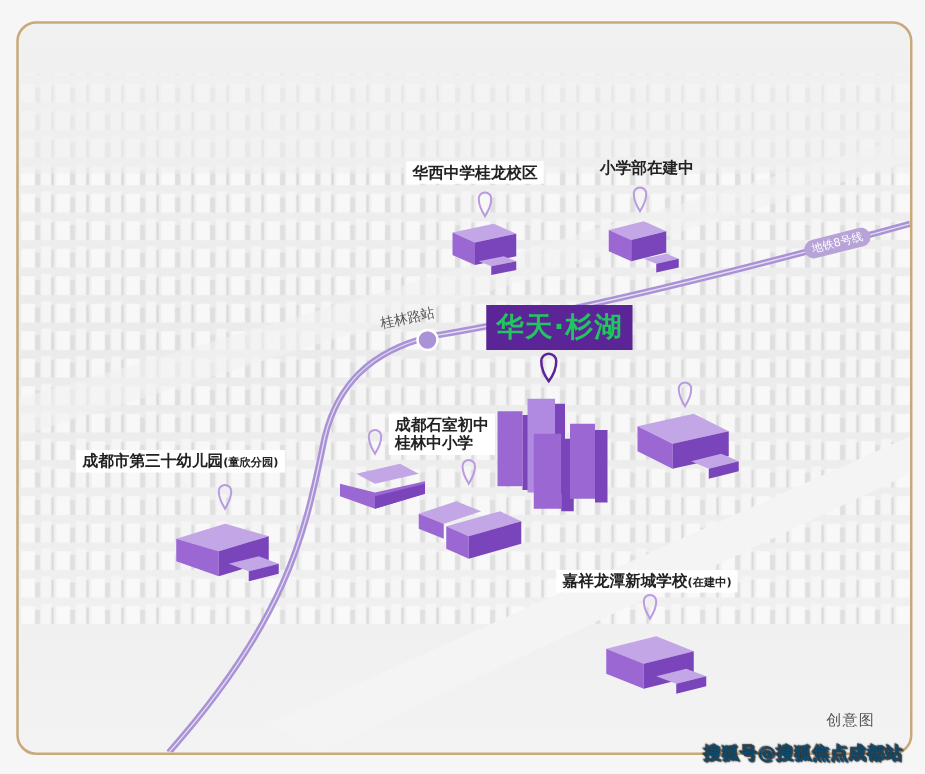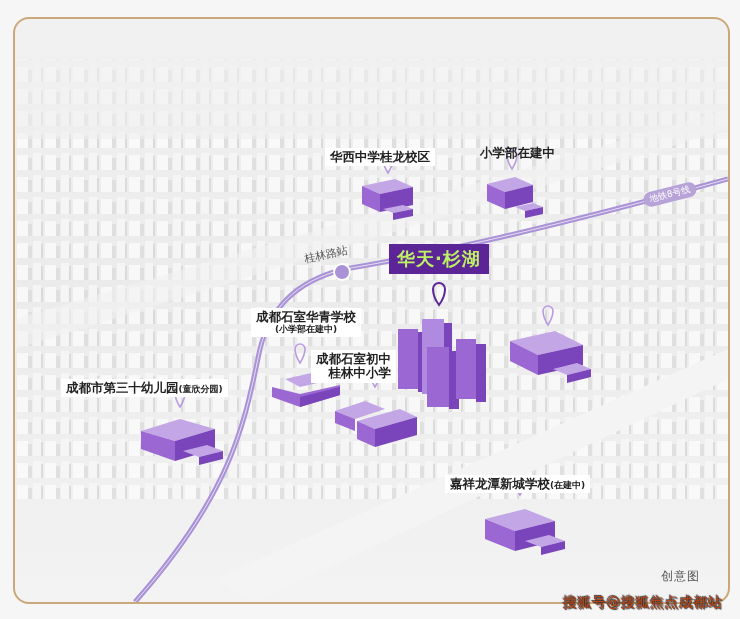--- a/index.html
+++ b/index.html
@@ -2,27 +2,27 @@
 <html><head>
 <meta charset="utf-8">
 <style>
   html, body { margin:0; padding:0; }
   body { width:740px; height:619px; background:#f6f6f6; position:relative; overflow:hidden; font-family:"DejaVu Sans", sans-serif; }
   .frame { position:absolute; left:13px; top:17px; width:713px; height:583px; border:2px solid #c9a97a; border-radius:16px; overflow:hidden;
     background: linear-gradient(180deg,#f1f1f1 0%,#ebebeb 45%,#efefef 75%,#f3f3f3 100%); }
   .map-svg { position:absolute; left:0; top:0; width:713px; height:583px; }
   .label { position:absolute; background:#ffffff; color:#222; font-weight:bold; white-space:nowrap; padding:2px 5px; line-height:1.15; }
   .label small { font-size:9px; font-weight:bold; }
-  .lbl-sm { font-size:12.5px;margin-top:19px; }
+  .lbl-sm { font-size:12.5px; }
   .sub { display:block; text-align:center; font-size:9px; font-weight:bold; }
-  .project { position:absolute; background:#5b2597; color:#bef264; font-weight:bold; font-size:18px; padding:3px 8px; letter-spacing:1px; }
+  .project { position:absolute; background:#5b2597; color:#22c55e; font-weight:bold; font-size:22px; padding:3px 8px; letter-spacing:1px; }
   .station-text { position:absolute; font-size:11px; color:#555; transform:rotate(-12deg); }
   .metro-tag { position:absolute; background:#b7a3d8; color:#fff; font-size:9px; padding:1px 6px; border-radius:8px; transform:rotate(-14deg); }
   .note { position:absolute; font-size:12px; color:#555; letter-spacing:1px; }
-  .watermark { position:absolute; font-size:14px; font-weight:normal; color:#c2410c; text-shadow: 0 0 1px #333, 1px 1px 1px #333, -1px -1px 1px #333; letter-spacing:0.5px; }
+  .watermark { position:absolute; font-size:14px; font-weight:bold; color:#0c4a6e; text-shadow: 0 0 1px #333, 1px 1px 1px #333, -1px -1px 1px #333; letter-spacing:0.5px; }
 </style>
 </head>
 <body>
 
 <div class="frame">
   <svg class="map-svg" viewBox="0 0 713 583">
     <defs>
       <pattern id="blocks" width="28" height="22" patternUnits="userSpaceOnUse">
         <rect x="2" y="4" width="11" height="15" fill="#fbfbfb"></rect>
         <rect x="13" y="7" width="4" height="12" fill="#dcdcdc"></rect>
@@ -119,24 +119,21 @@
     <path d="M418,270 a6,6 0 1 1 12,0 q0,8 -6,16 q-6,-8 -6,-16z" fill="none" stroke="#5b2597" stroke-width="2"></path>
   </svg>
 
   <span class="station-text" style="left:289px;top:228px;">桂林路站</span>
   <span class="metro-tag" style="left:628px;top:168px;">地铁8号线</span>
 
   <div class="project" style="left:374px;top:225px;">华天·杉湖</div>
 
   <div class="label lbl-sm" style="left:310px;top:110px;"><span>华西中学桂龙校区</span></div>
   <div class="label lbl-sm" style="left:460px;top:106px;background:transparent;"><span>小学部在建中</span></div>
-  <div class="label lbl-sm" style="left:236px;top:270px;">
-    <span>成都石室华青学校</span><span class="sub">(小学部在建中)</span>
-  </div>
-  <div class="label lbl-sm" style="left:296px;top:312px;text-align:right;">
+  <div class="label lbl-sm" style="left:296px;top:312px;text-align:left;">
     <span>成都石室初中</span><br><span>桂林中小学</span>
   </div>
   <div class="label lbl-sm" style="left:430px;top:437px;">
     <span>嘉祥龙潭新城学校</span><small>(在建中)</small>
   </div>
   <div class="label lbl-sm" style="left:46px;top:341px;">
     <span>成都市第三十幼儿园</span><small>(童欣分园)</small>
   </div>
 
   <span class="note" style="left:646px;top:549px;">创意图</span>

